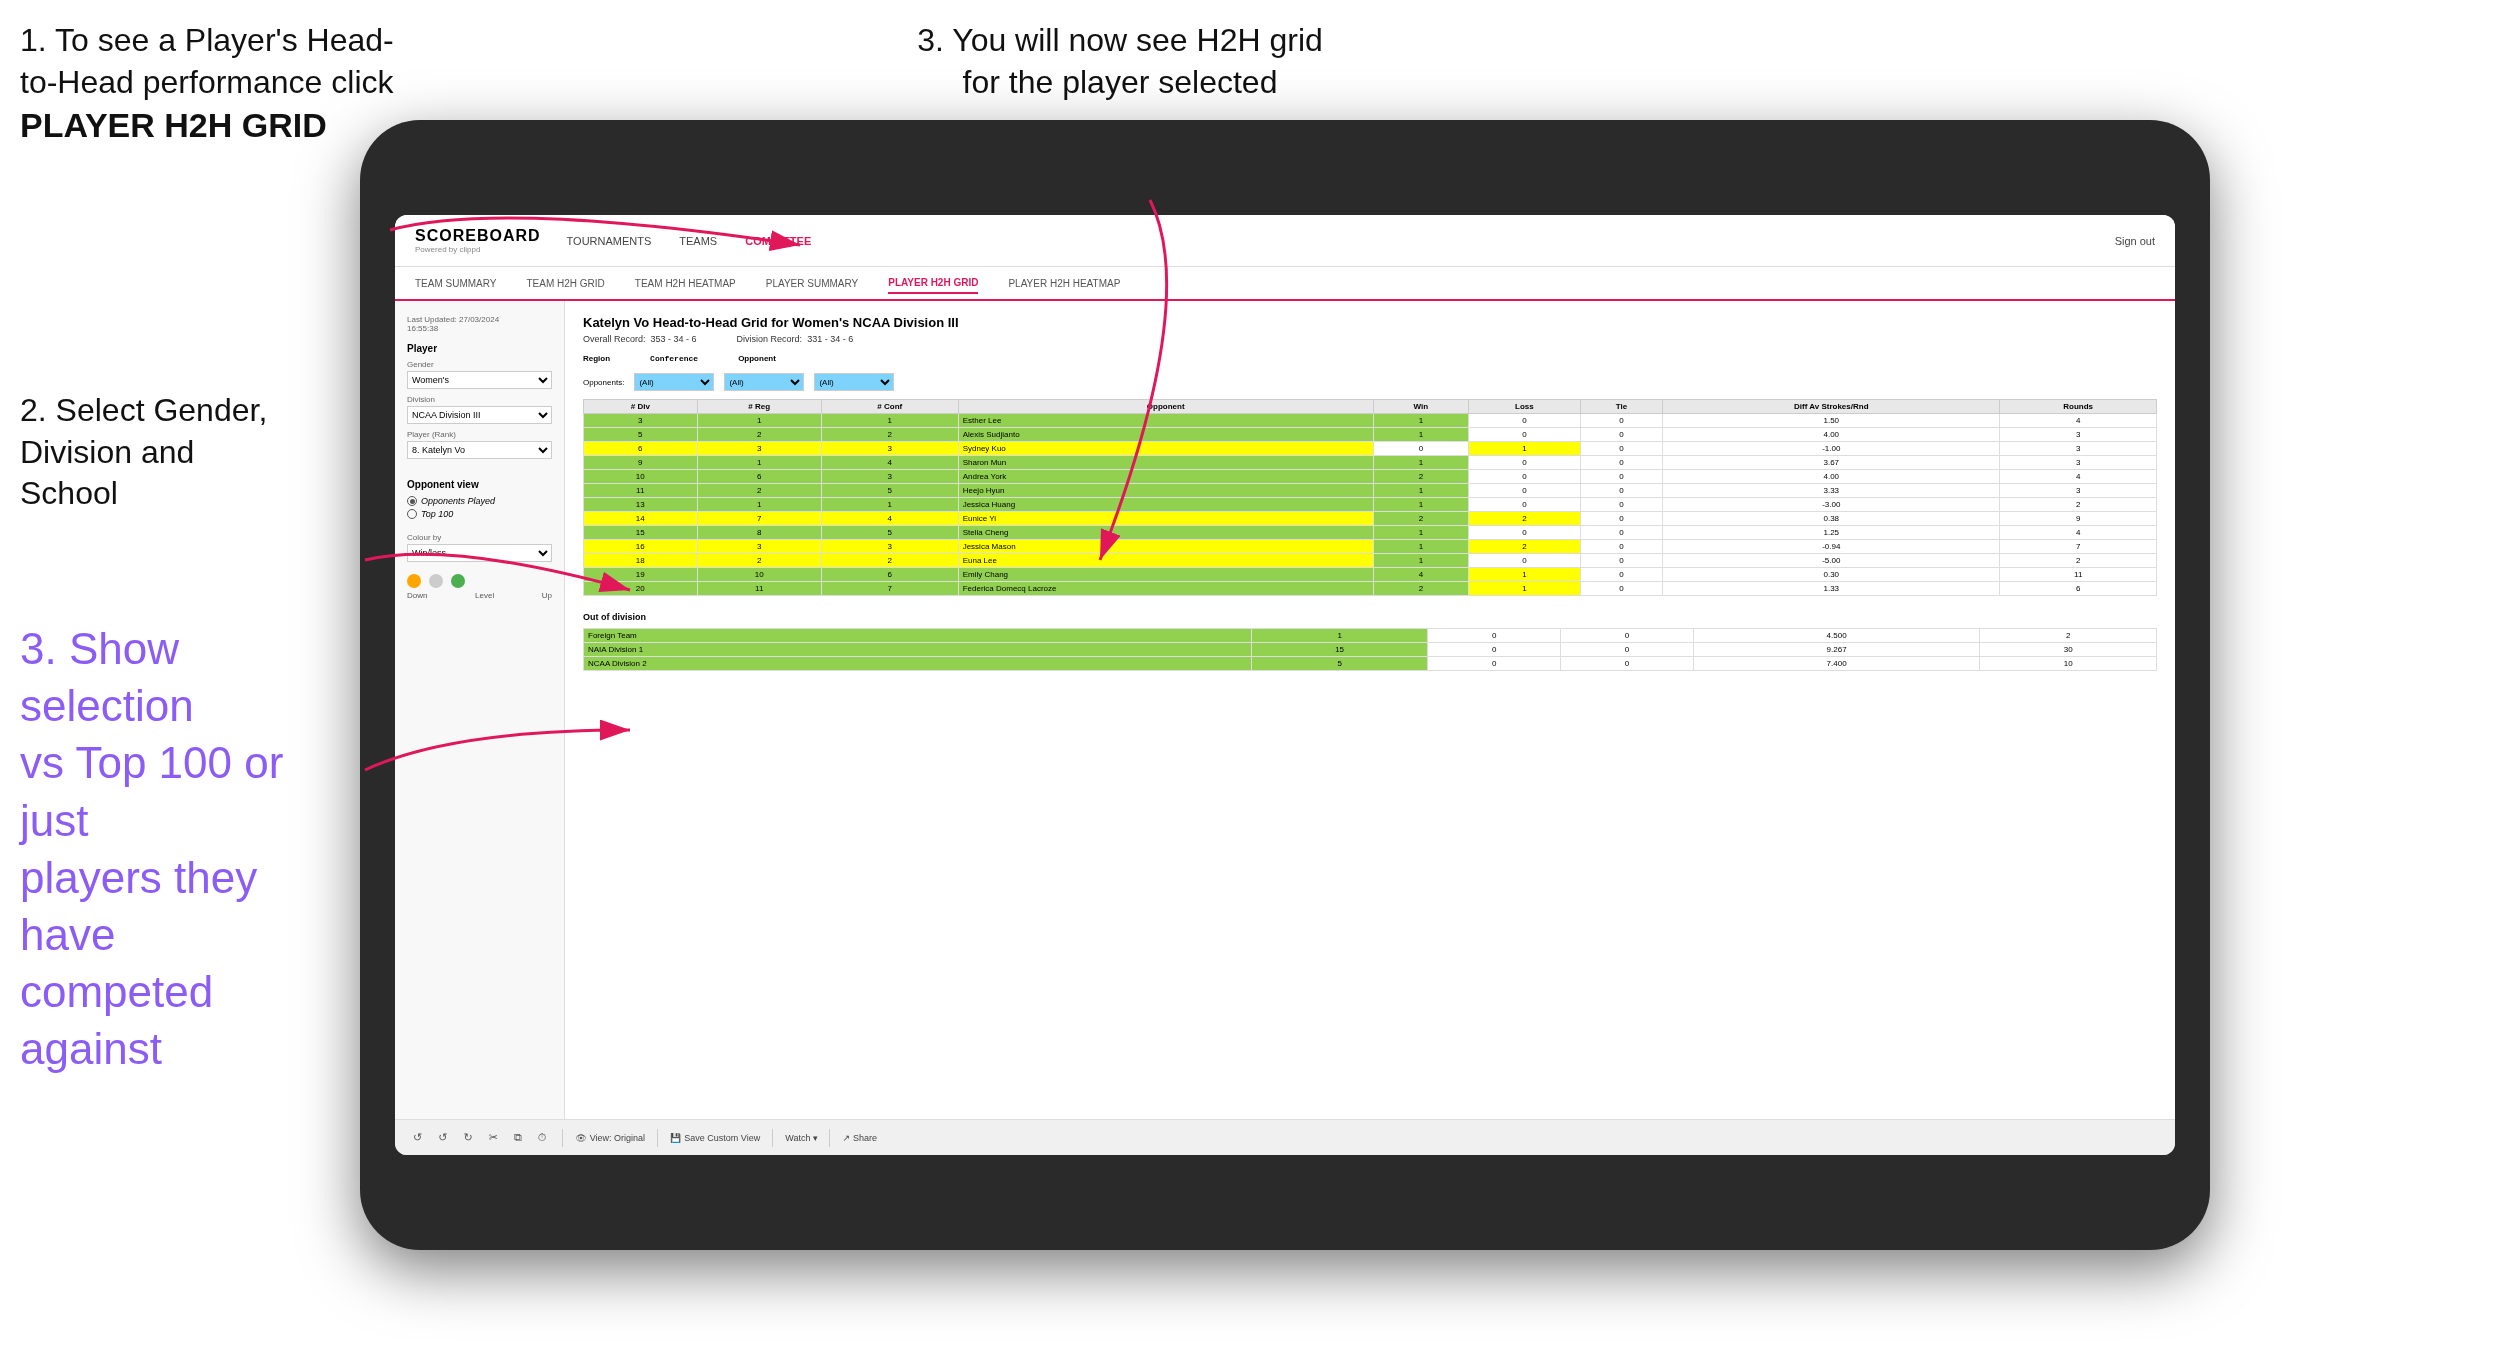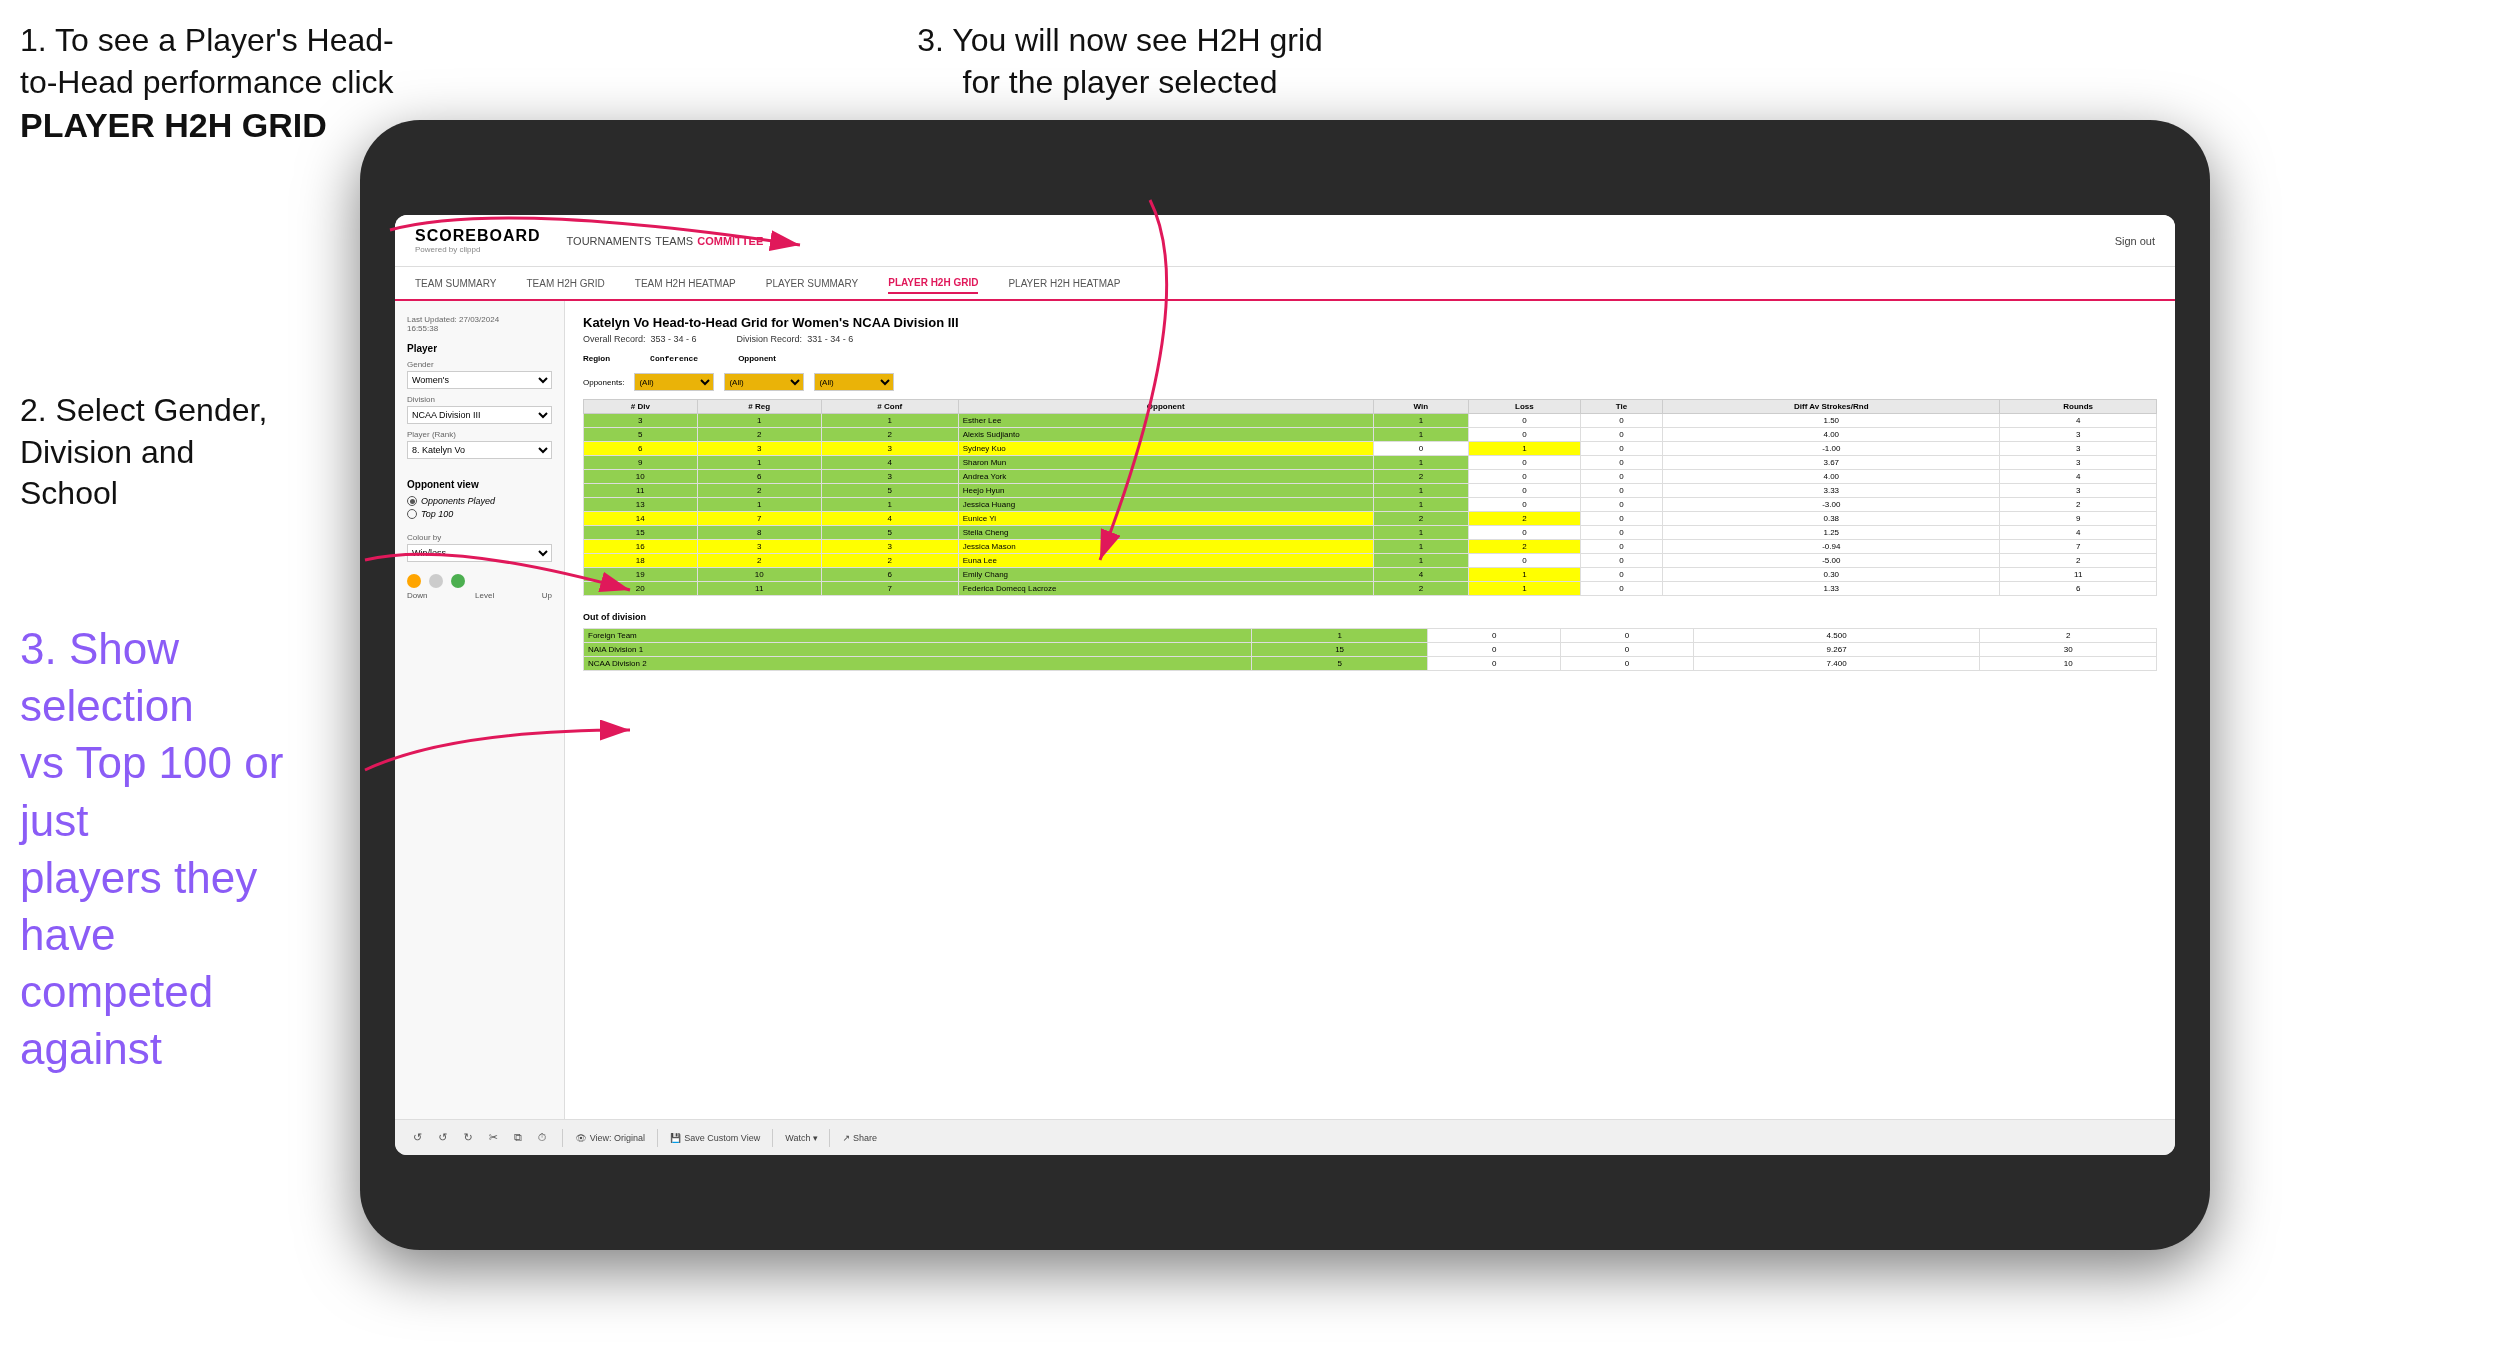--- a/index.html
+++ b/index.html
@@ -99,20 +99,21 @@
       font-weight: 900;
       color: #000;
       letter-spacing: 1px;
     }
     .logo-sub {
       font-size: 8px;
       color: #888;
     }
     .nav-items {
       display: flex;
+      gap: 24px;
       font-size: 11px;
       color: #444;
     }
     .nav-item {
       cursor: pointer;
       padding: 4px 2px;
     }
     .nav-item.active {
       color: #e0185a;
       font-weight: bold;
@@ -253,21 +254,21 @@
       display: flex;
       gap: 40px;
       font-size: 9px;
       color: #333;
       margin-bottom: 10px;
     }
     .filter-select {
       height: 18px;
       font-size: 8px;
       border: 1px solid #ccc;
-      background: #eab308;
+      background: #7dd3fc;
       min-width: 80px;
     }
 
     
     .data-table {
       width: 100%;
       border-collapse: collapse;
       font-size: 8px;
       margin-bottom: 16px;
     }

